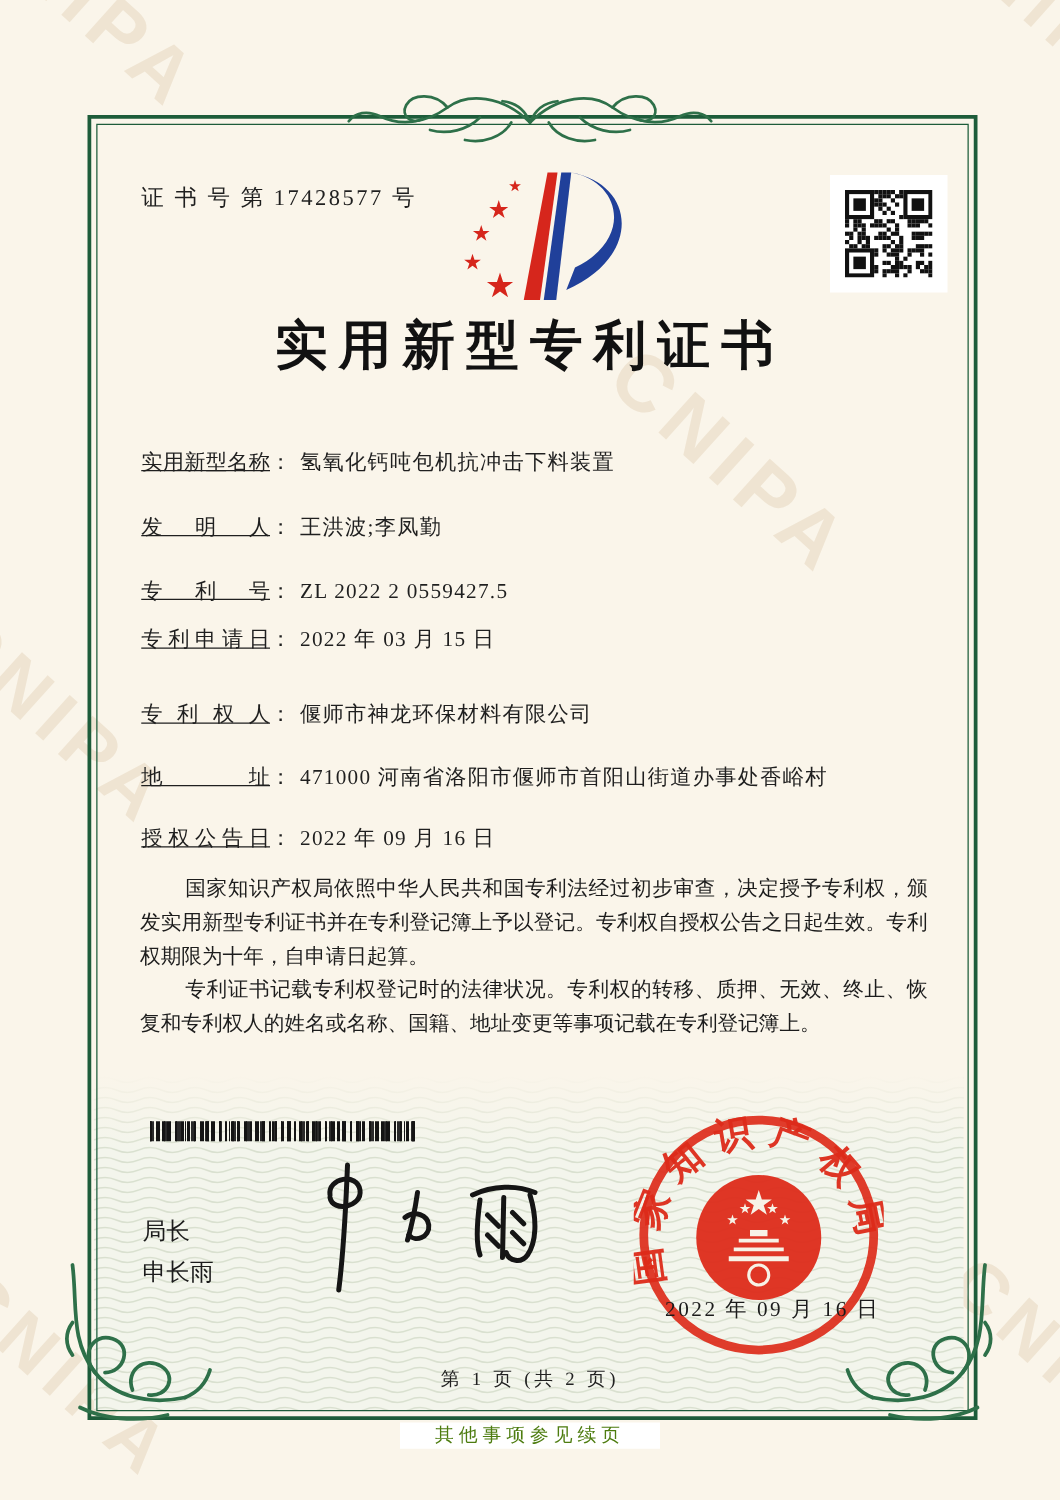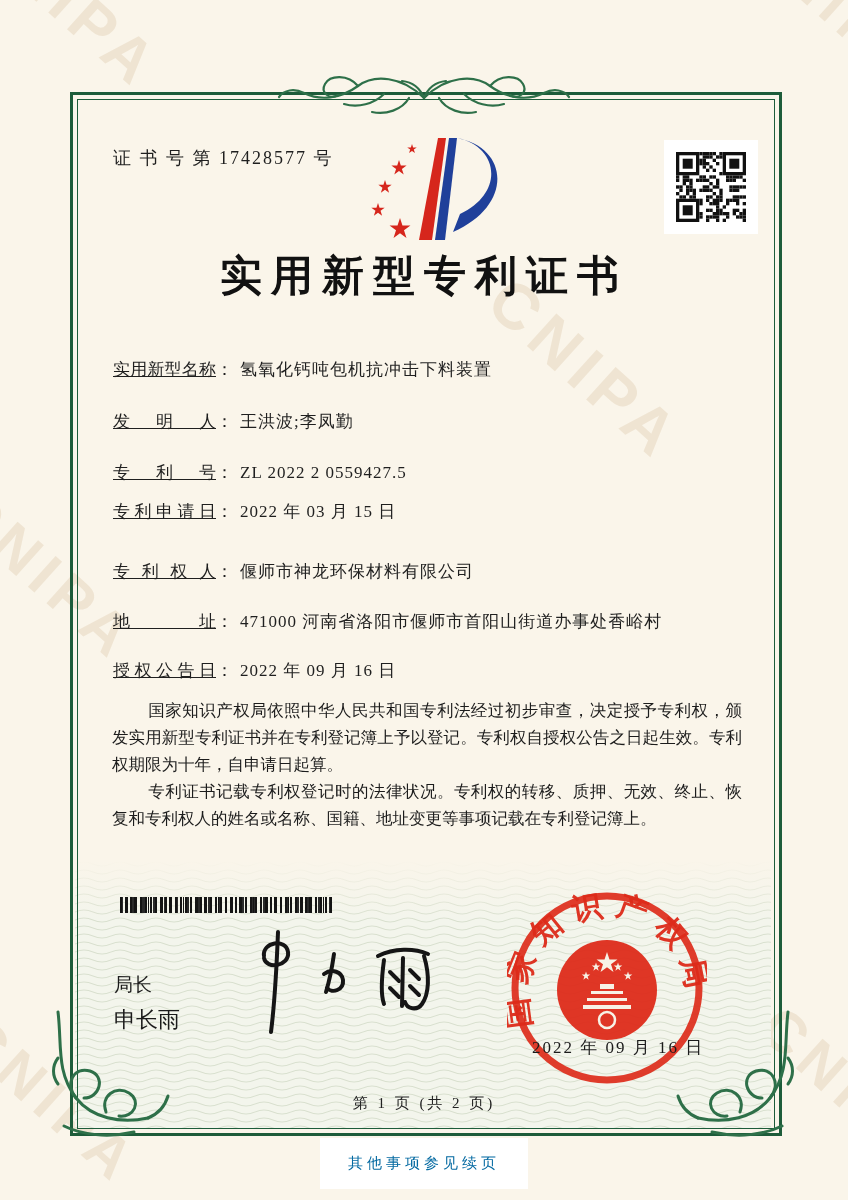--- a/index.html
+++ b/index.html
@@ -29,30 +29,30 @@
   .paras{position:absolute;left:112px;top:697px;width:630px;z-index:3;font-size:16.5px;
       line-height:1.64;color:#1c1c1c;text-align:justify;}
   .paras p{margin:0;text-indent:2.2em;}
   .barcode{position:absolute;left:120px;top:897px;width:213px;height:16px;z-index:3;
       background:
         repeating-linear-gradient(90deg,#141414 0 2px,rgba(0,0,0,0) 2px 5px),
         repeating-linear-gradient(90deg,#141414 0 1px,rgba(0,0,0,0) 1px 7px),
         repeating-linear-gradient(90deg,#2a2a2a 0 3px,rgba(0,0,0,0) 3px 11px);}
   .director-title{position:absolute;left:114px;top:972px;font-size:19px;color:#1b1b1b;z-index:3;
       font-family:"Liberation Sans","DejaVu Sans",sans-serif;}
-  .director-name{position:absolute;left:114px;top:1005px;font-size:22px;color:#1b1b1b;z-index:3;
+  .director-name{position:absolute;left:114px;top:1005px;font-size:19px;color:#1b1b1b;z-index:3;
       font-family:"Liberation Sans","DejaVu Sans",sans-serif;}
   .signature{position:absolute;left:238px;top:928px;z-index:3;}
   .seal{position:absolute;left:507px;top:888px;z-index:4;}
   .seal-date{position:absolute;left:532px;top:1036px;font-size:17px;letter-spacing:2px;
       color:#1b1b1b;z-index:5;white-space:nowrap;}
   .page-info{position:absolute;left:0;top:1094px;width:848px;text-align:center;font-size:15px;
       letter-spacing:3px;color:#222;z-index:3;}
   .note-box{position:absolute;left:424px;top:1138px;transform:translateX(-50%);
-      background:#ffffff;padding:16px 28px;font-size:15px;letter-spacing:4px;color:#0369a1;z-index:3;
+      background:#ffffff;padding:1px 28px;font-size:15px;letter-spacing:4px;color:#4d7c0f;z-index:3;
       white-space:nowrap;}
   .logo{position:absolute;left:348px;top:132px;z-index:3;}
   .qr-box{position:absolute;left:664px;top:140px;width:94px;height:94px;background:#ffffff;z-index:3;}
   .qr{position:absolute;left:12px;top:12px;}
   .flourish-top{position:absolute;left:274px;top:68px;z-index:2;}
   .flourish-bl{position:absolute;left:48px;top:1008px;z-index:2;}
   .flourish-br{position:absolute;left:668px;top:1008px;z-index:2;transform:scaleX(-1);}
 </style>
 </head>
 <body>

